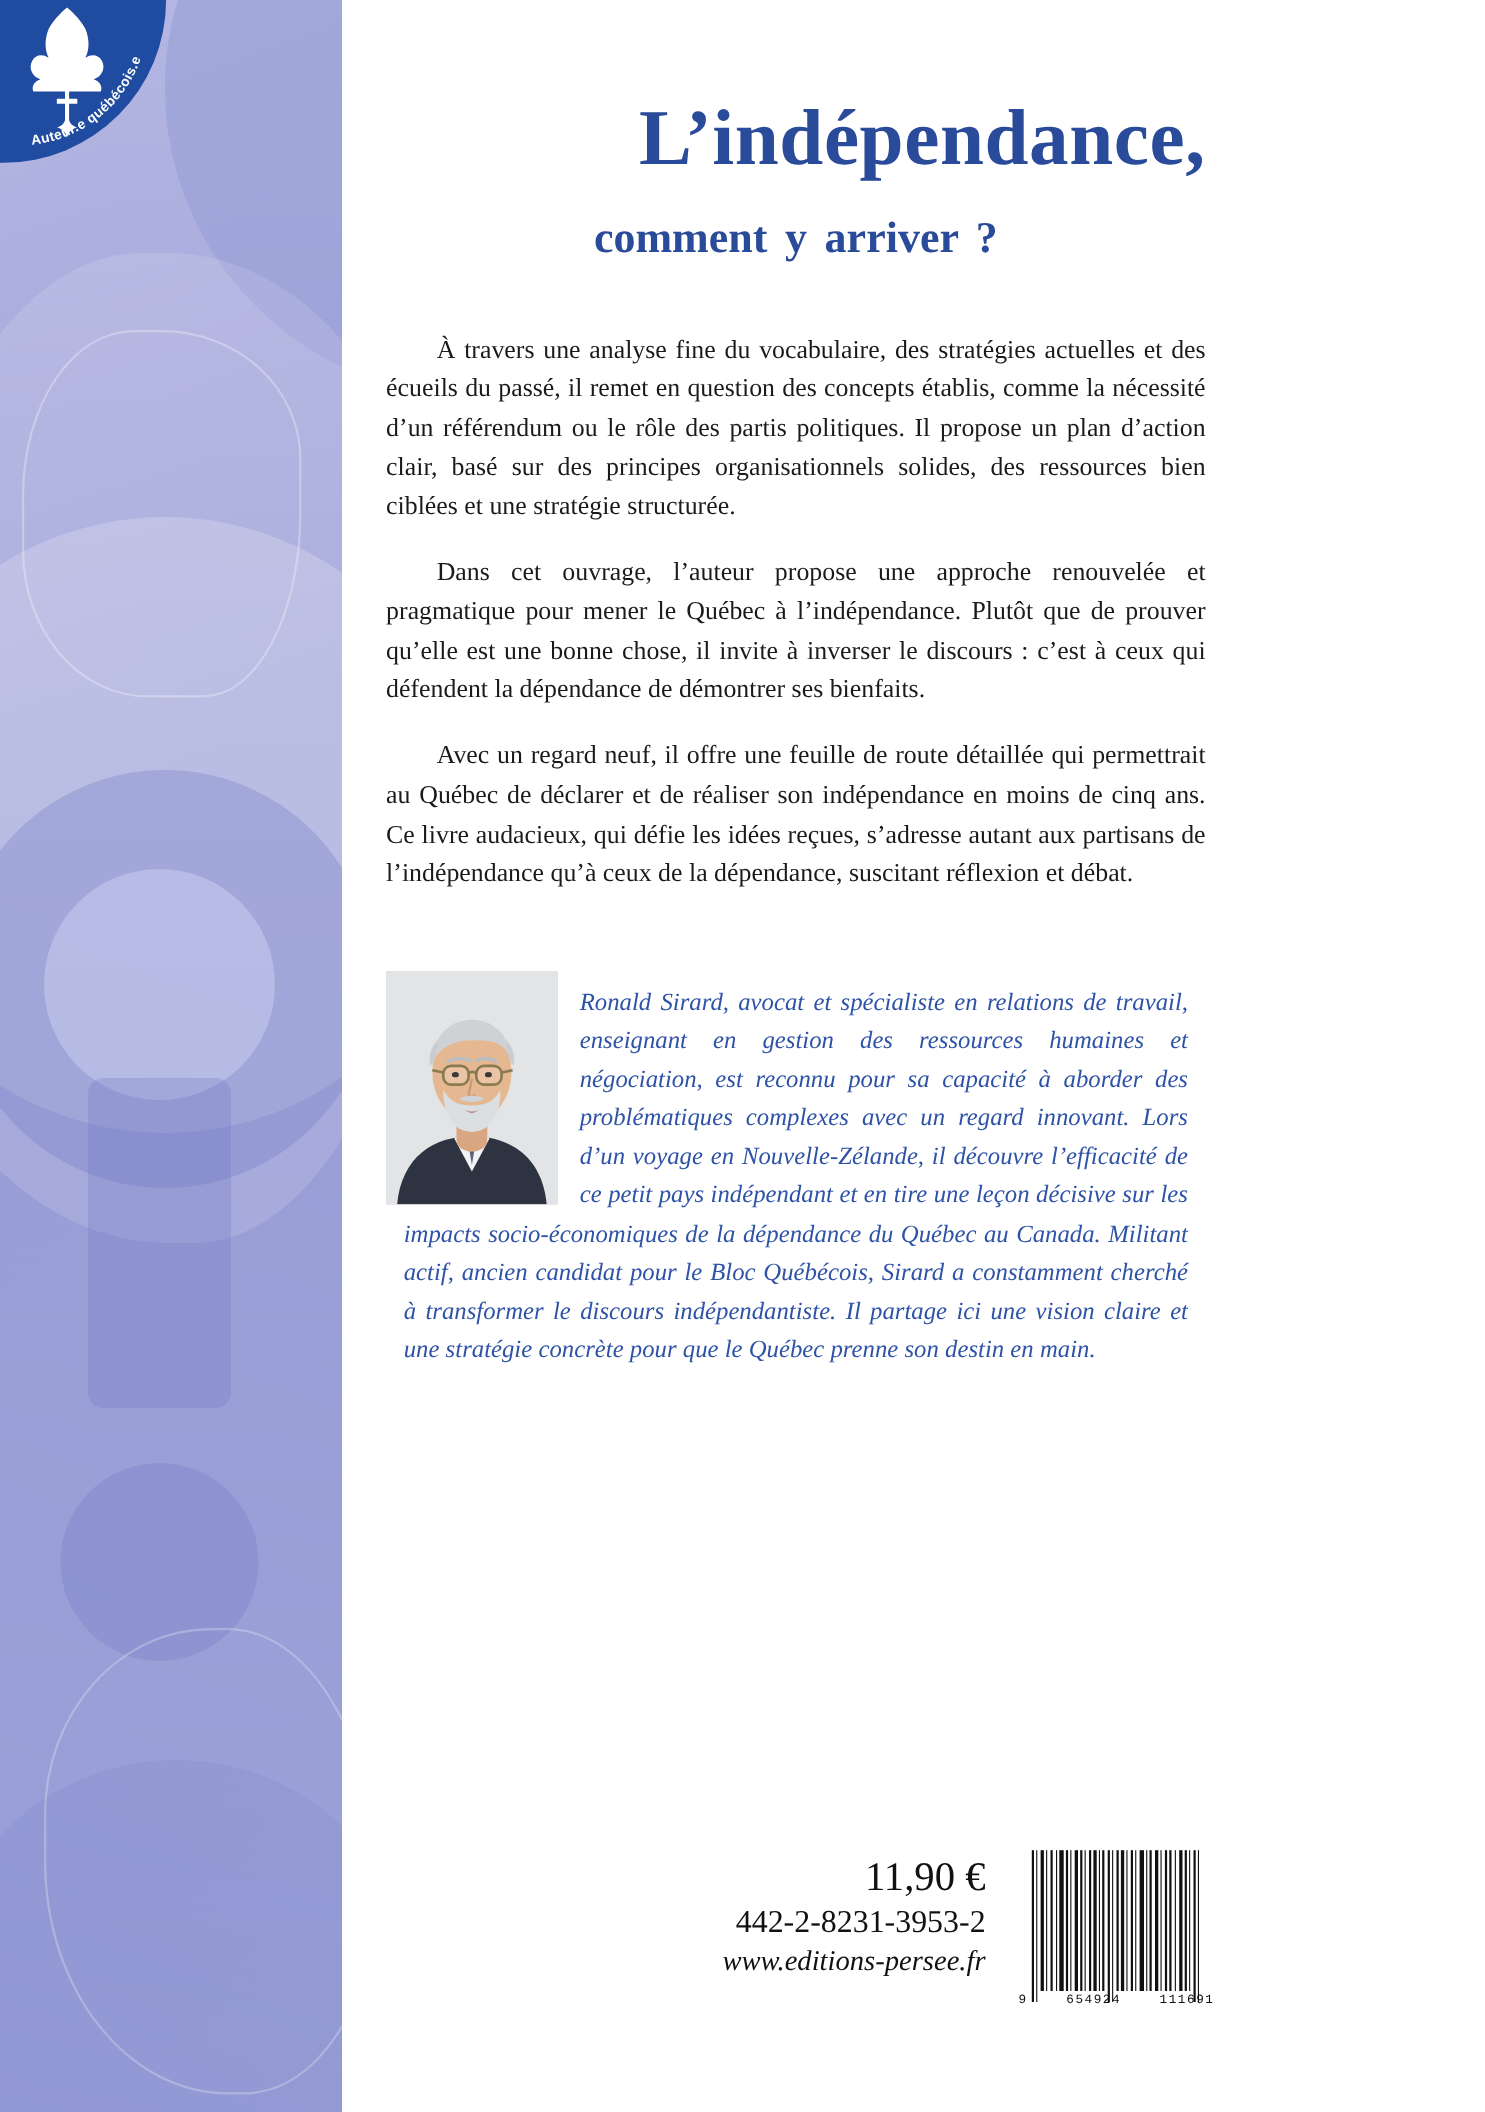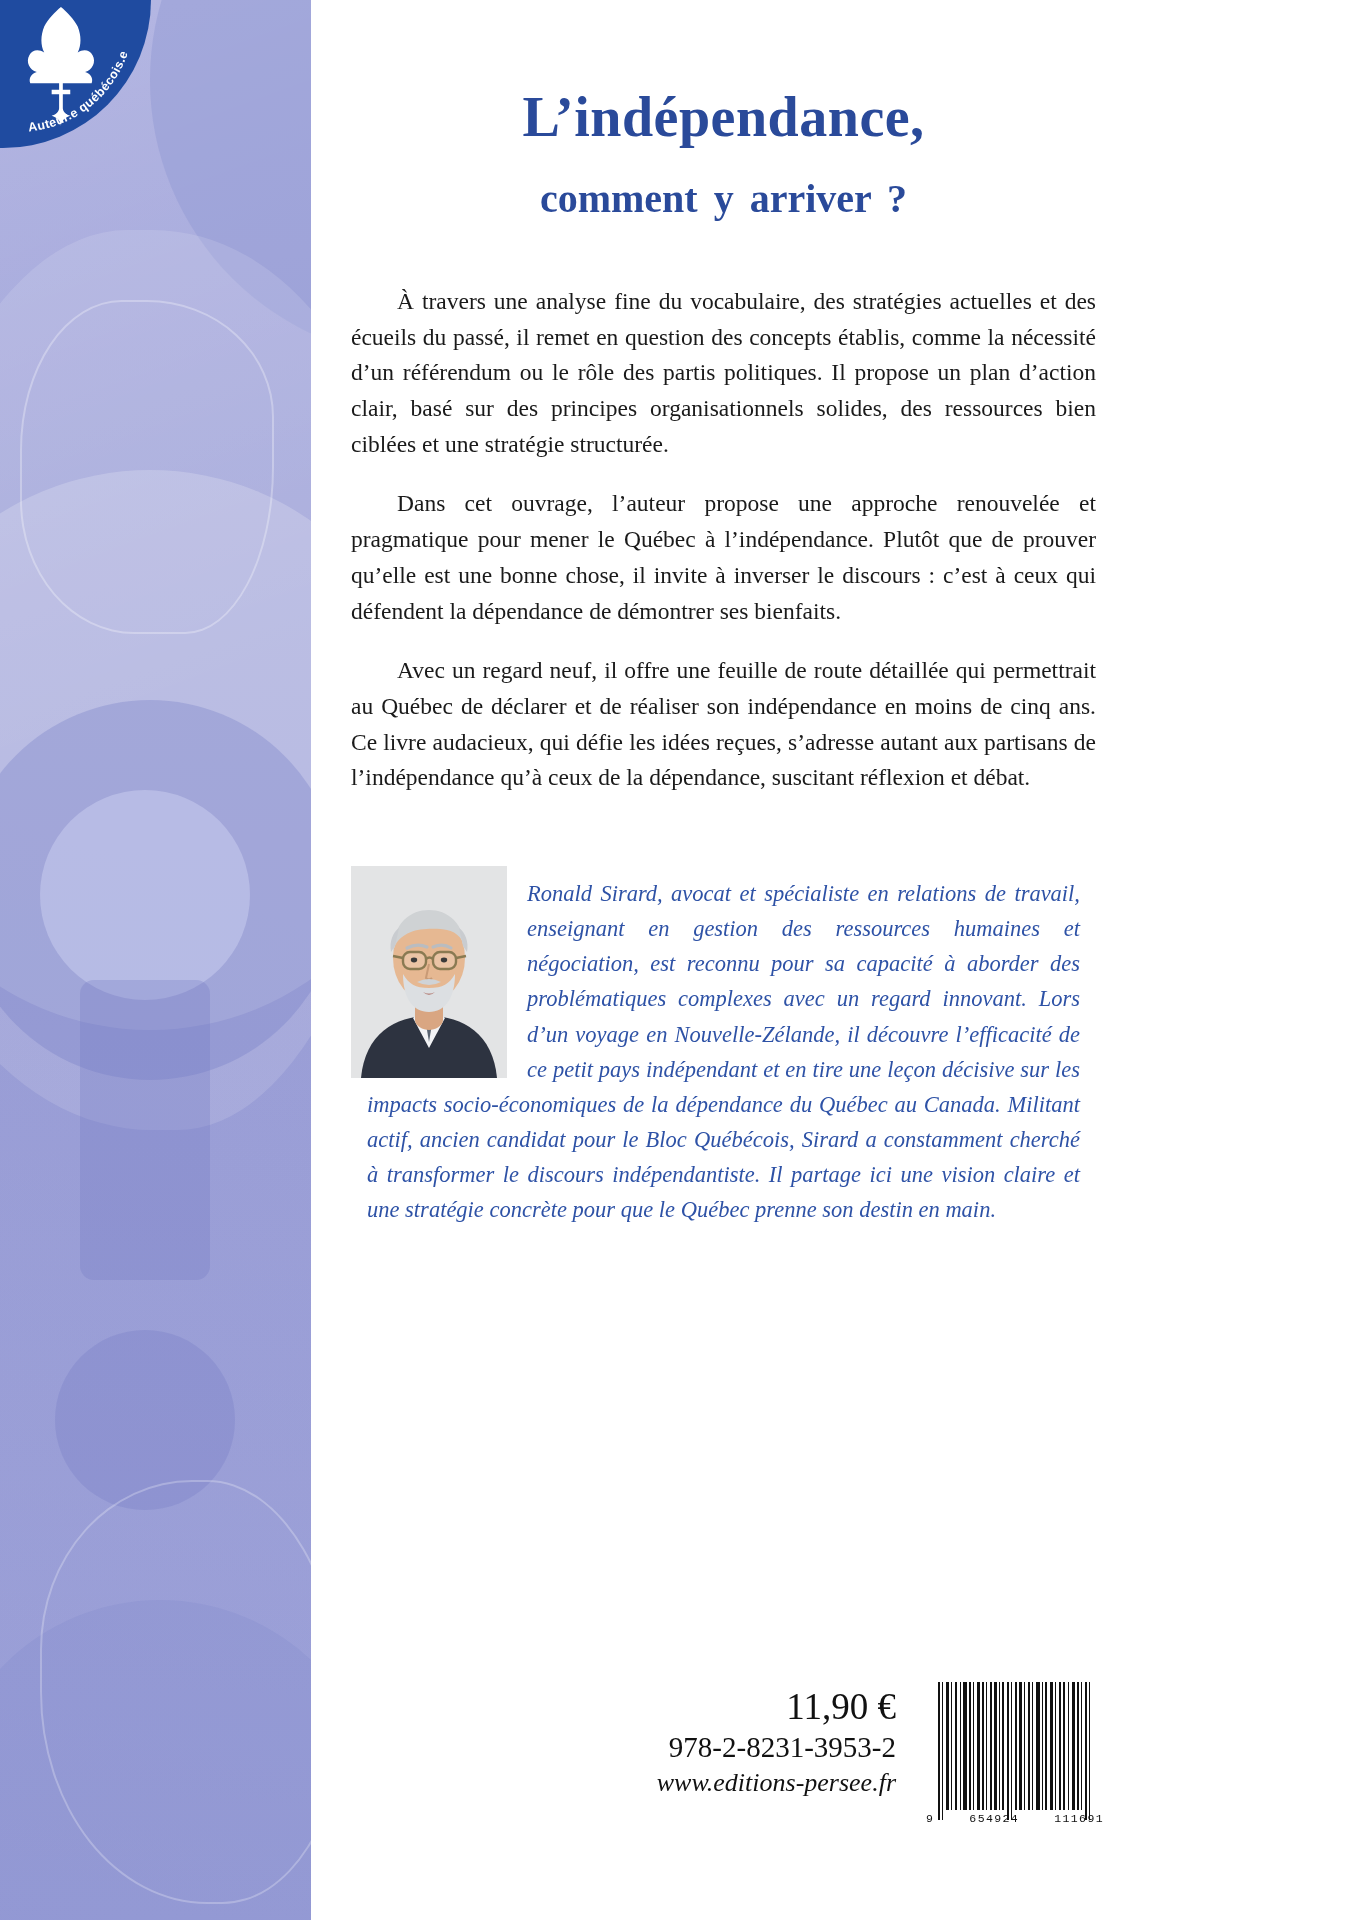--- a/index.html
+++ b/index.html
@@ -78,23 +78,23 @@
 
   
   #content{
     position:absolute;left:311px;top:0;width:1039px;height:1920px;
     background:#ffffff;
   }
   .inner{position:absolute;left:40px;top:0;width:745px;}
 
   #title{
     color:#2a4a9a;
-    font-size:56px;
+    font-size:72px;
     font-weight:bold;
-    text-align:center;
+    text-align:right;
     letter-spacing:.5px;
     margin:0;
     padding-top:88px;
     line-height:1.05;
   }
   #subtitle{
     color:#2a4a9a;
     font-size:40px;
     font-weight:bold;
     text-align:center;
@@ -243,21 +243,21 @@
       <p id="bio-text">Ronald Sirard, avocat et spécialiste en relations de travail, enseignant en gestion des ressources humaines et négociation, est reconnu pour sa capacité à aborder des problématiques complexes avec un regard innovant. Lors d’un voyage en Nouvelle-Zélande, il découvre l’efficacité de ce petit pays indépendant et en tire une leçon décisive sur les impacts socio-économiques de la dépendance du Québec au Canada. Militant actif, ancien candidat pour le Bloc Québécois, Sirard a constamment cherché à transformer le discours indépendantiste. Il partage ici une vision claire et une stratégie concrète pour que le Québec prenne son destin en main.</p>
     </div>
 
   </div>
 </div>
 
 <div id="footer">
 
   <div id="price-block">
     <div id="price">11,90 €</div>
-    <div id="isbn">978-2-8231-3953-2</div>
+    <div id="isbn">442-2-8231-3953-2</div>
     <div id="website">www.editions-persee.fr</div>
   </div>
 
   <div id="barcode">
     <svg width="182" height="150" viewBox="0 0 182 150">
       <rect x="0" y="0" width="182" height="150" fill="#ffffff"></rect>
       <g fill="#111111">
         <rect x="14" y="6" width="2" height="138"></rect>
         <rect x="18" y="6" width="1" height="138"></rect>
         <rect x="22" y="6" width="3" height="128"></rect>

